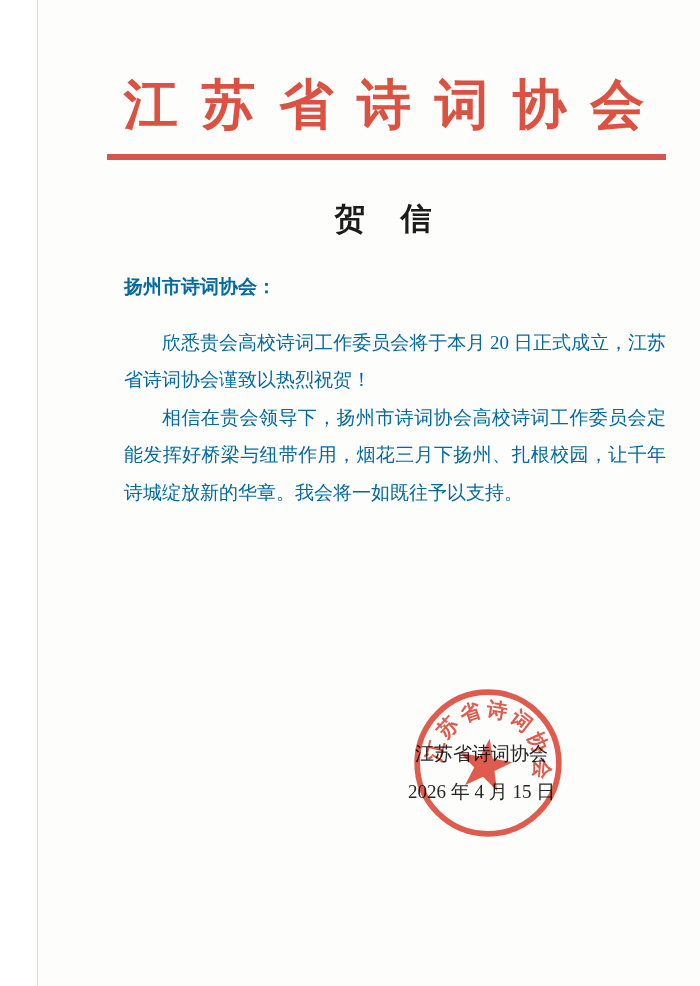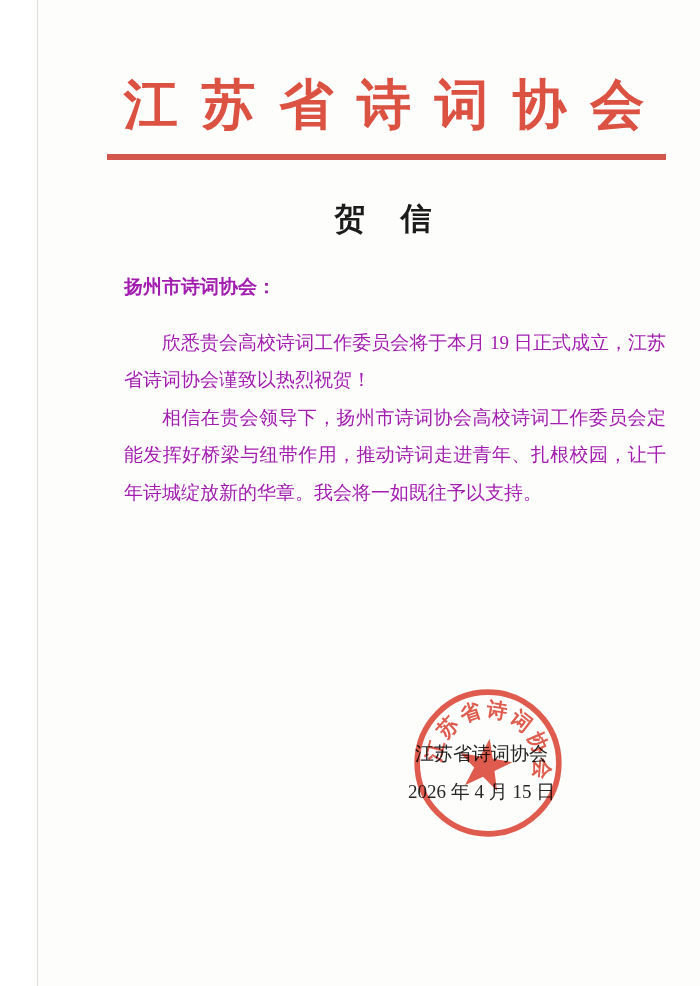--- a/index.html
+++ b/index.html
@@ -40,21 +40,21 @@
     position:absolute; top:198px; left:0; width:100%;
     margin:0; text-align:center;
     font-size:31px; line-height:42px; font-weight:bold;
     letter-spacing:2px;
     color:#1b1b1b;
   }
   .body {
     position:absolute; top:268px; left:90px; width:542px;
     font-size:19px; line-height:37.6px;
     text-align:justify;
-    color:#a21caf;
+    color:#0369a1;
   }
   .salutation { margin:0 0 18px 0; font-weight:bold; }
   .para { margin:0; text-indent:2em; }
 
   .signature-block {
     position:absolute; top:735px; left:340px; width:215px;
     text-align:center;
     font-size:19px; line-height:38px;
     color:#262626;
   }
@@ -77,22 +77,22 @@
 <div class="page">
 
   <div class="letterhead" style="color: rgb(220, 82, 66);">江苏省诗词协会</div>
 
   <div class="red-rule" style="background: rgb(212, 87, 78);"></div>
 
   <h1 class="title">贺　信</h1>
 
   <div class="body">
     <p class="salutation">扬州市诗词协会：</p>
-    <p class="para">欣悉贵会高校诗词工作委员会将于本月 19 日正式成立，江苏省诗词协会谨致以热烈祝贺！</p>
-    <p class="para">相信在贵会领导下，扬州市诗词协会高校诗词工作委员会定能发挥好桥梁与纽带作用，推动诗词走进青年、扎根校园，让千年诗城绽放新的华章。我会将一如既往予以支持。</p>
+    <p class="para">欣悉贵会高校诗词工作委员会将于本月 20 日正式成立，江苏省诗词协会谨致以热烈祝贺！</p>
+    <p class="para">相信在贵会领导下，扬州市诗词协会高校诗词工作委员会定能发挥好桥梁与纽带作用，烟花三月下扬州、扎根校园，让千年诗城绽放新的华章。我会将一如既往予以支持。</p>
   </div>
 
   <div class="signature-block">
     <div>江苏省诗词协会</div>
     <div>2026 年 4 月 15 日</div>
   </div>
 
   <div class="seal">
     <svg width="154" height="154" viewBox="0 0 150 150">
       <circle cx="75" cy="75" r="69" fill="none" stroke-width="5.5" stroke="#dd4a3a"></circle>

